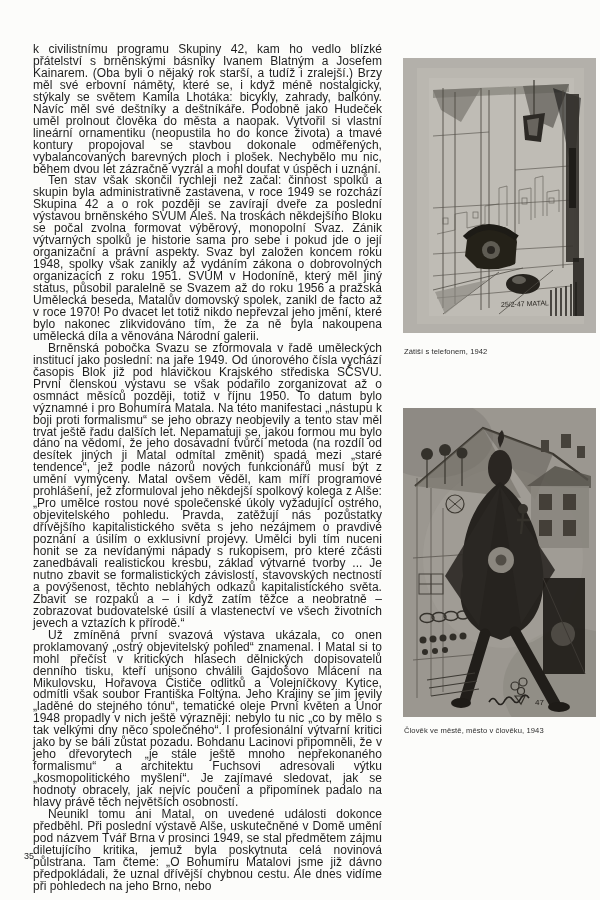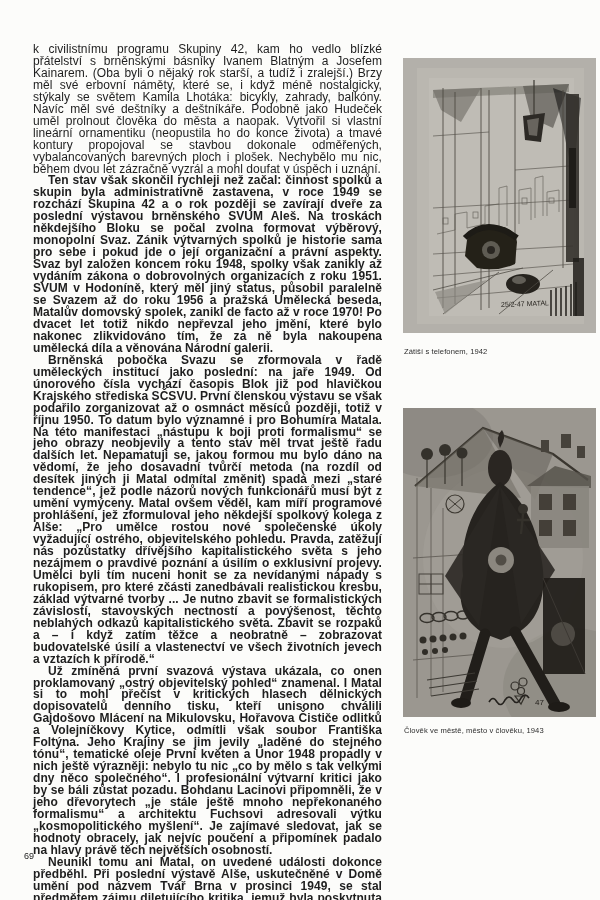--- a/index.html
+++ b/index.html
@@ -11,21 +11,21 @@
   .page{
     position:relative;width:600px;height:900px;
     background:#fcfcfa;overflow:hidden;color:#1c1c1c;
   }
   .text-col{
     position:absolute;left:33px;top:44px;width:349px;
     font-size:12px;line-height:11.95px;text-align:justify;
     color:#1e1e1e;letter-spacing:0.05px;
   }
   .text-col p{margin:0;}
-  .text-col p.indent{text-indent:15px;font-weight:bold;}
+  .text-col p.indent{text-indent:15px;}
   .figure{position:absolute;width:193px;}
   .fig1{left:403px;top:58px;}
   .fig2{left:403px;top:408px;}
   .artwork{display:block;width:193px;}
   .caption{
     position:absolute;left:404px;width:190px;
     font-size:7.6px;color:#2e2e2e;letter-spacing:0.1px;
   }
   .cap1{top:347px;}
   .cap2{top:726px;}
@@ -224,15 +224,15 @@
           <circle cx="118" cy="283" r="3.5"></circle>
         <path d="M112,288 L122,288 L118,296 Z"></path>
       </g>
 
       <path d="M86,294 q4,-7 8,0 q4,6 8,-2 q4,-6 8,0 q4,6 8,-2 q4,-6 8,0" stroke="#24211d" stroke-width="1.6" fill="none"></path>
       <text x="132" y="297" font-size="8" fill="#24211d" font-family="inherit">47</text>
     </svg>
   </div>
   <div class="caption cap2">Člověk ve městě, město v člověku, 1943</div>
 
-  <div class="page-number">69</div>
+  <div class="page-number">35</div>
 
 </div>
 
 </body></html>

